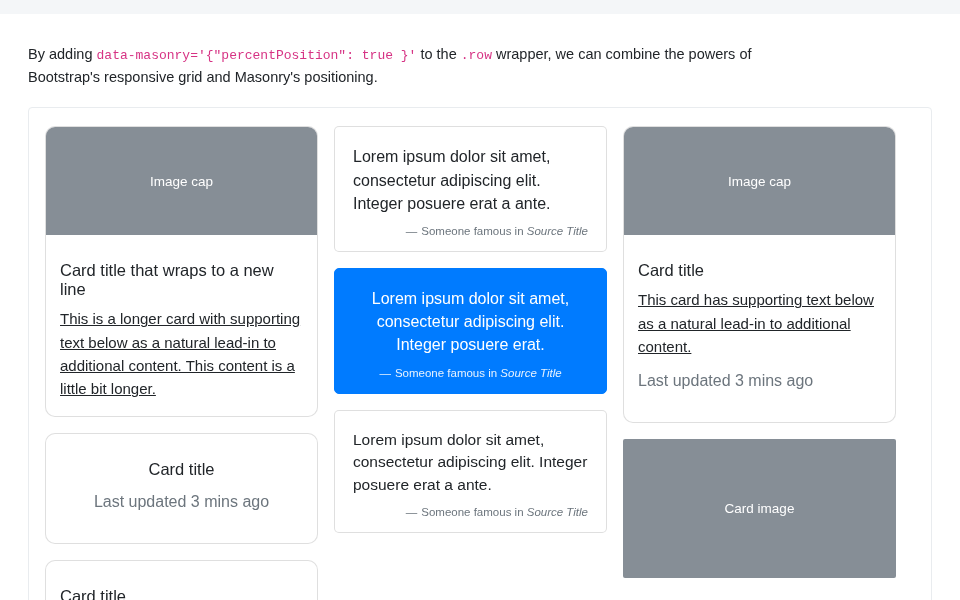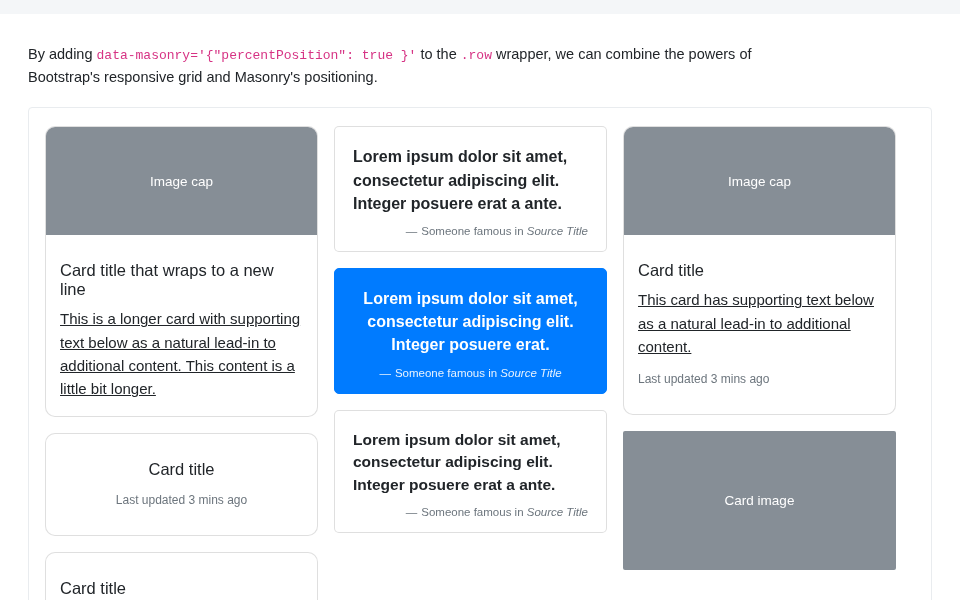--- a/index.html
+++ b/index.html
@@ -82,21 +82,21 @@
     color: #212529;
   }
   .card-text {
     font-size: 15px;
     line-height: 1.55;
     margin: 0;
     color: #212529;
     text-decoration: underline;
   }
   .card-muted {
-    font-size: 12px;
+    font-size: 16px;
     color: #6c757d;
     margin-top: 14px;
   }
   .center { text-align: center; }
   .standalone-img {
     border-radius: 5px;
   }
   
   .quote-card {
     border: 1px solid rgba(0,0,0,.125);
@@ -107,21 +107,21 @@
   .quote-card.primary {
     background: #007bff;
     border-color: #007bff;
     color: #fff;
     text-align: center;
   }
   .quote-text {
     font-size: 16px;
     line-height: 1.45;
     margin: 0 0 10px 0;
-    font-weight: 700;
+    font-weight: 400;
   }
   .quote-text.small {
     font-size: 15.5px;
   }
   .quote-footer {
     font-size: 11.5px;
     color: #6c757d;
     text-align: right;
   }
   .quote-card.primary .quote-footer {

